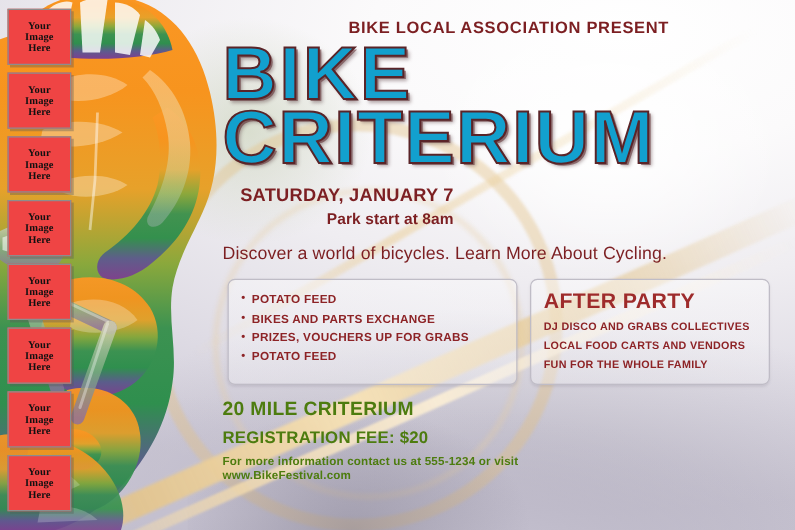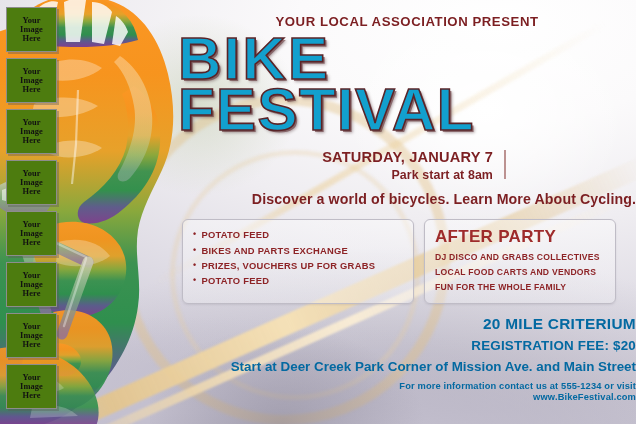--- a/index.html
+++ b/index.html
@@ -80,21 +80,21 @@
     width:230px; height:432px;
   }
   #cyclist svg{ width:100%; height:100%; display:block; }
 
   
   #thumb-strip{
     position:absolute; left:0; top:0; width:64px; height:424px; z-index:40;
   }
   .thumb{
     position:absolute; left:6px; width:51px; height:45px;
-    background:#4d7c0f;
+    background:#ef4444;
     border:1px solid #8d8d8d;
     box-shadow:2px 2px 0 rgba(90,90,90,.38);
     display:flex; flex-direction:column;
     align-items:center; justify-content:center;
     line-height:1.08;
   }
   .thumb span{
     display:block;
     font-family:"Liberation Serif", serif;
     font-size:8.4px; font-weight:700; color:#111111;
@@ -125,36 +125,37 @@
     -webkit-text-stroke:1.6px #5a2428;
     text-shadow:
       2px 2px 0 rgba(92,42,46,.55),
       3px 3px 3px rgba(70,40,44,.38);
   }
   .title-line.l2{ font-size:60px; letter-spacing:1.4px; margin-top:-4px; }
 
   
   .info-row{
     margin-top:12px;
-    display:flex; align-items:stretch; justify-content:center;
+    display:flex; align-items:stretch; justify-content:flex-end;
     gap:0;
     color:#7c1f22;
+    flex-direction:column;
   }
   .info-col{ padding:0 11px; }
   .info-col.left{ text-align:right; width:196px; }
   .info-col.right{ text-align:left; width:216px; }
   .info-div{
     width:2px; background:#a76f6d; opacity:.75; margin:1px 0 3px;
   }
   .info-main{ font-size:14.6px; font-weight:700; letter-spacing:.2px; }
   .info-sub{ font-size:12.4px; font-weight:700; margin-top:3px; letter-spacing:.1px; }
 
   .tagline{
-    margin-top:9px; text-align:right;
-    font-size:14.2px; font-weight:700; color:#7c1f22;
+    margin-top:9px; text-align:left;
+    font-size:14.2px; font-weight:400; color:#7c1f22;
     letter-spacing:.1px;
   }
 
   
   .panels{
     margin-top:12px;
     display:flex; gap:10px; padding:0 4px;
   }
   .panel{
     border:1px solid #bfbcc6;
@@ -176,21 +177,21 @@
   .after-head{
     font-size:17px; font-weight:700; color:#9e2b2b;
     letter-spacing:.3px; margin-bottom:3px;
   }
   .after-item{
     font-size:8.6px; font-weight:700; color:#8d2326;
     letter-spacing:.25px; line-height:1.72;
   }
 
   
-  .footer{ margin-top:11px; text-align:right; color:#0369a1; }
+  .footer{ margin-top:11px; text-align:left; color:#4d7c0f; }
   .f-crit{ font-size:15.4px; font-weight:700; letter-spacing:.3px; }
   .f-fee{ font-size:13.4px; font-weight:700; margin-top:5px; letter-spacing:.2px; }
   .f-start{ font-size:13.4px; font-weight:700; margin-top:6px; letter-spacing:0; }
   .f-contact{ font-size:9.3px; font-weight:700; margin-top:7px; letter-spacing:.15px; }
   .f-site{ font-size:9.3px; font-weight:700; margin-top:1px; letter-spacing:.15px; }
 </style>
 </head>
 <body>
 
 <div id="poster">
@@ -334,25 +335,25 @@
     </div>
     <div class="thumb" style="top:364px">
       <span>Your</span>
       <span>Image</span>
       <span>Here</span>
     </div>
   </div>
 
   <div id="content">
 
-    <div class="presenter">YOUR LOCAL ASSOCIATION PRESENT</div>
+    <div class="presenter">BIKE LOCAL ASSOCIATION PRESENT</div>
 
     <div class="title-block">
       <div class="title-line l1">BIKE</div>
-      <div class="title-line l2">FESTIVAL</div>
+      <div class="title-line l2">CRITERIUM</div>
     </div>
 
     <div class="info-row">
       <div class="info-col left">
         <div class="info-main">SATURDAY, JANUARY 7</div>
         <div class="info-sub">Park start at 8am</div>
       </div>
       <div class="info-div"></div>
     </div>
 
@@ -384,19 +385,18 @@
         <div class="after-item">DJ DISCO AND GRABS COLLECTIVES</div>
         <div class="after-item">LOCAL FOOD CARTS AND VENDORS</div>
         <div class="after-item">FUN FOR THE WHOLE FAMILY</div>
       </div>
 
     </div>
 
     <div class="footer">
       <div class="f-crit">20 MILE CRITERIUM</div>
       <div class="f-fee">REGISTRATION FEE: $20</div>
-      <div class="f-start">Start at Deer Creek Park Corner of Mission Ave. and Main Street</div>
       <div class="f-contact">For more information contact us at 555-1234 or visit</div>
       <div class="f-site">www.BikeFestival.com</div>
     </div>
 
   </div>
 </div>
 
 </body></html>

